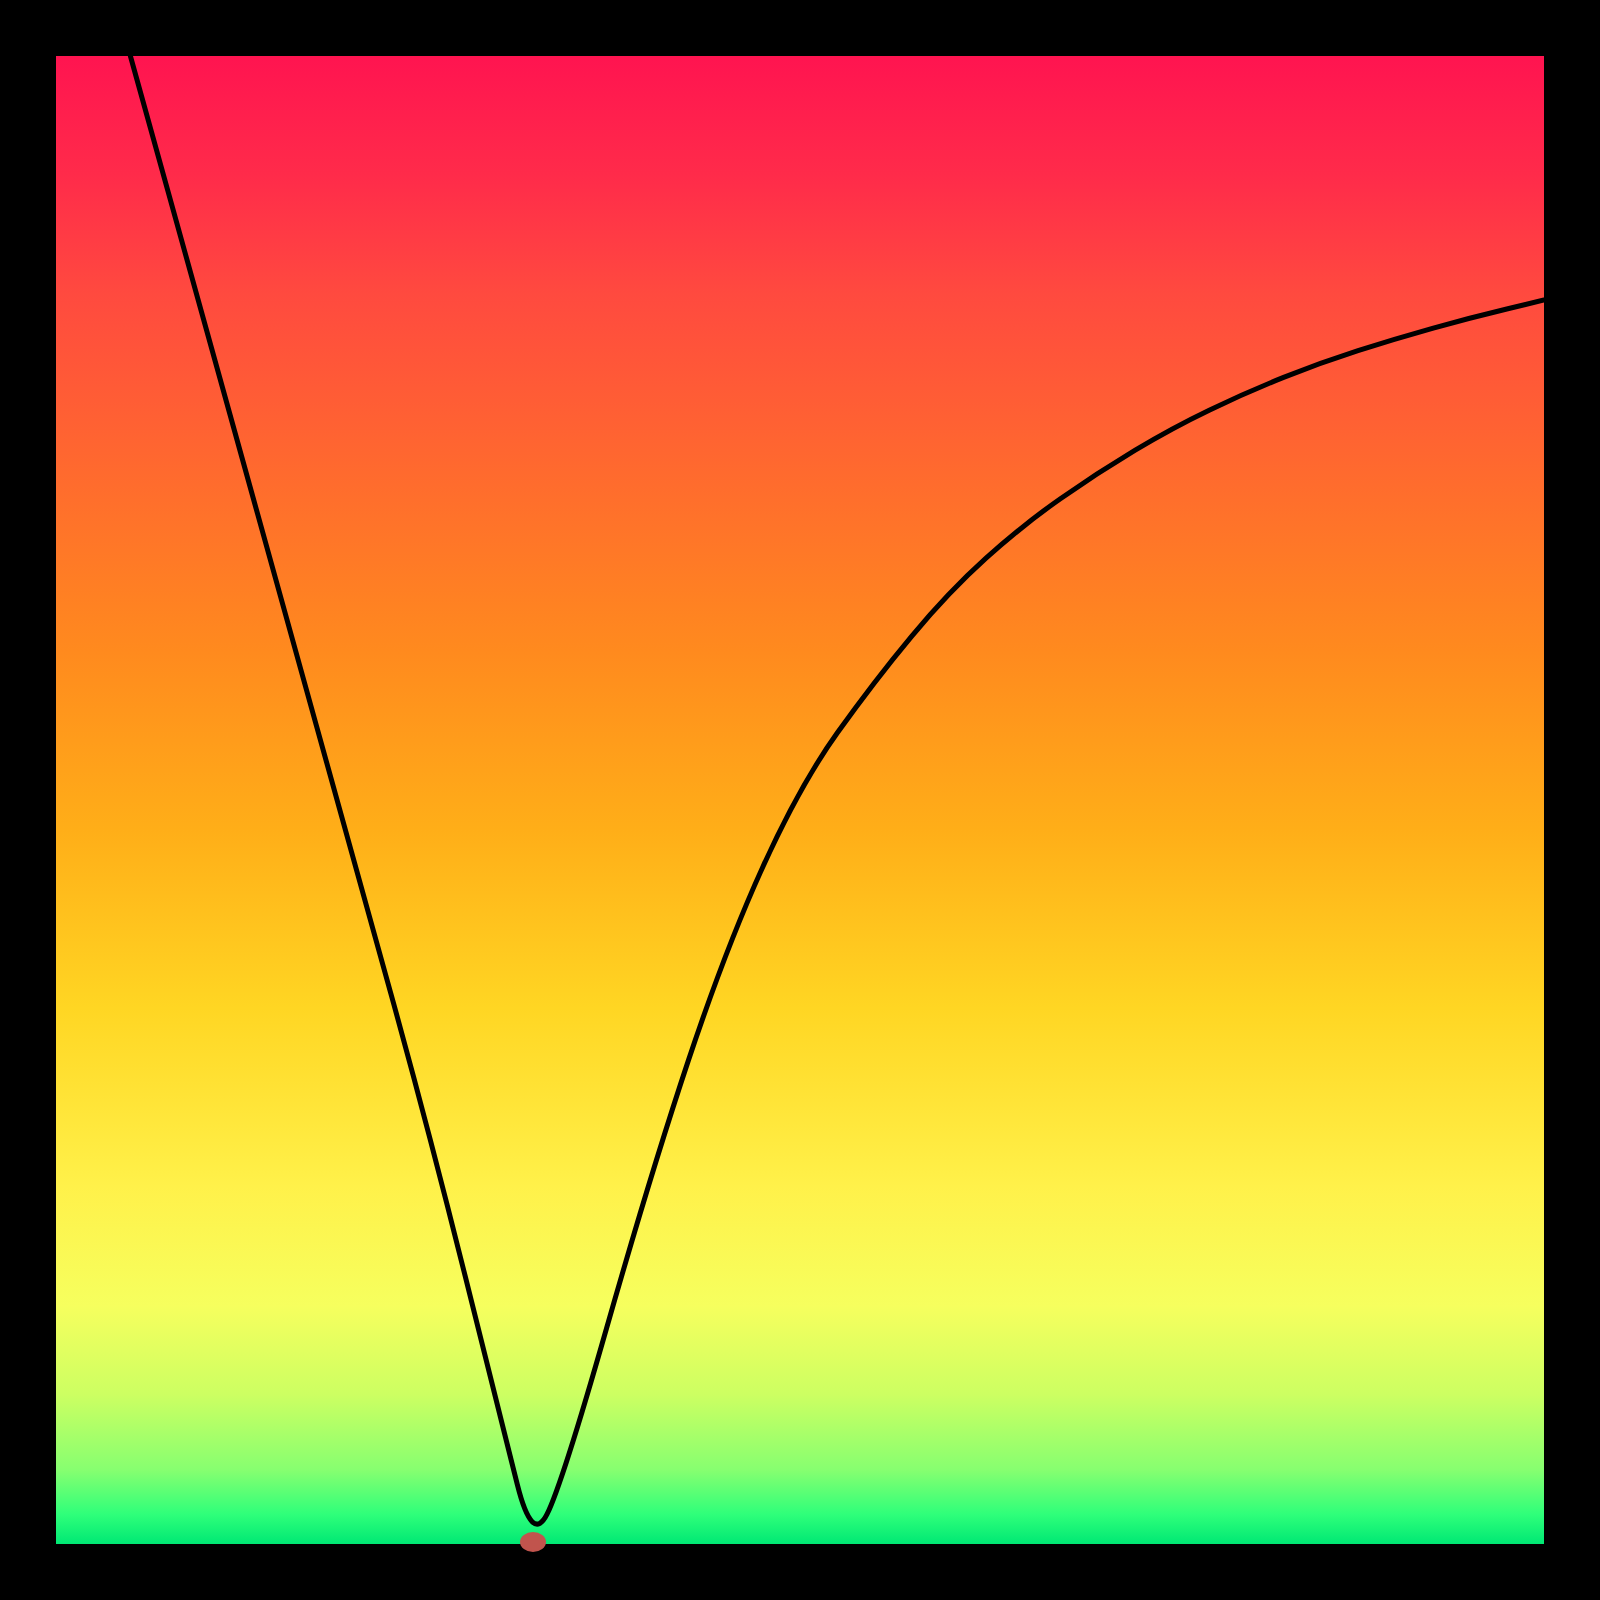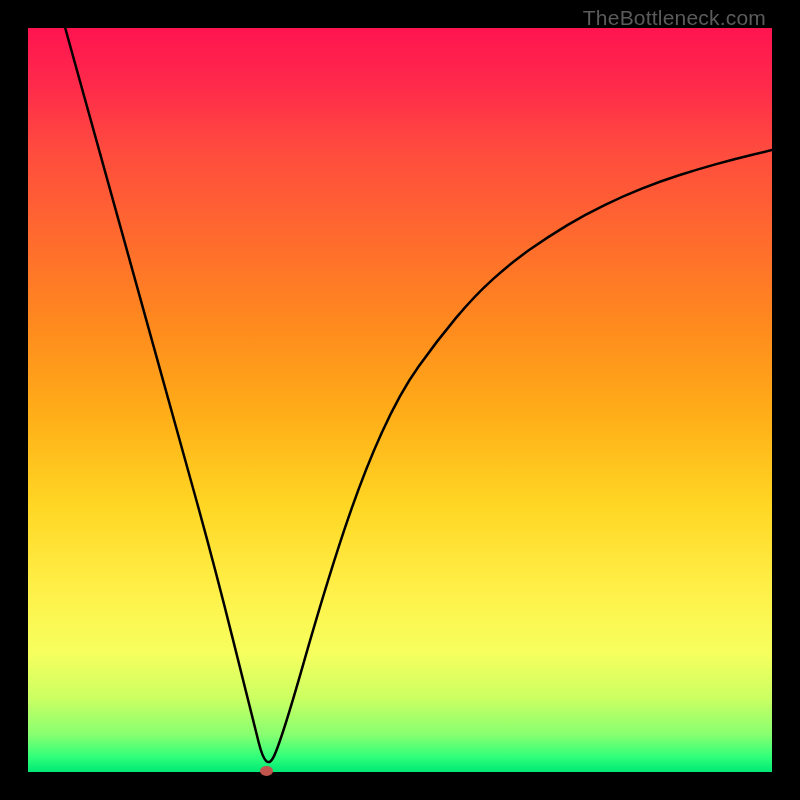--- a/index.html
+++ b/index.html
@@ -52,20 +52,19 @@
     width: 13px;
     height: 10px;
     border-radius: 50%;
     background: #c1544d;
   }
 </style>
 </head>
 <body>
 
 <div class="frame">
-  <div class="watermark">TheBottleneck.com</div>
   <div class="plot-area">
     <svg class="curve" viewBox="0 0 744 744" preserveAspectRatio="none">
       <path id="curve-path" fill="none" stroke="#000" stroke-width="2.5" stroke-linecap="round" stroke-linejoin="round" d="M 37.20 0.00 Q 37.20 0.00 55.80 66.96 Q 74.40 133.92 93.00 200.88 Q 111.60 267.84 130.20 334.80 Q 148.80 401.76 167.40 468.72 Q 186.00 535.68 204.60 610.08 Q 223.20 684.48 230.64 714.24 Q 238.08 744.00 245.52 729.12 Q 252.96 714.24 275.28 636.12 Q 297.60 558.00 316.20 502.20 Q 334.80 446.40 353.40 405.48 Q 372.00 364.56 390.60 338.52 Q 409.20 312.48 427.80 290.16 Q 446.40 267.84 465.00 251.10 Q 483.60 234.36 502.20 221.34 Q 520.80 208.32 539.40 197.16 Q 558.00 186.00 576.60 177.07 Q 595.20 168.14 613.80 160.70 Q 632.40 153.26 651.00 147.31 Q 669.60 141.36 688.20 136.15 Q 706.80 130.94 725.40 126.48 T 744.00 122.02"></path>
     </svg>
     <div id="marker" class="marker" style="left: 231.58px; top: 738px; background: rgb(193, 84, 77);"></div>
   </div>
 </div>
 
 </body></html>

